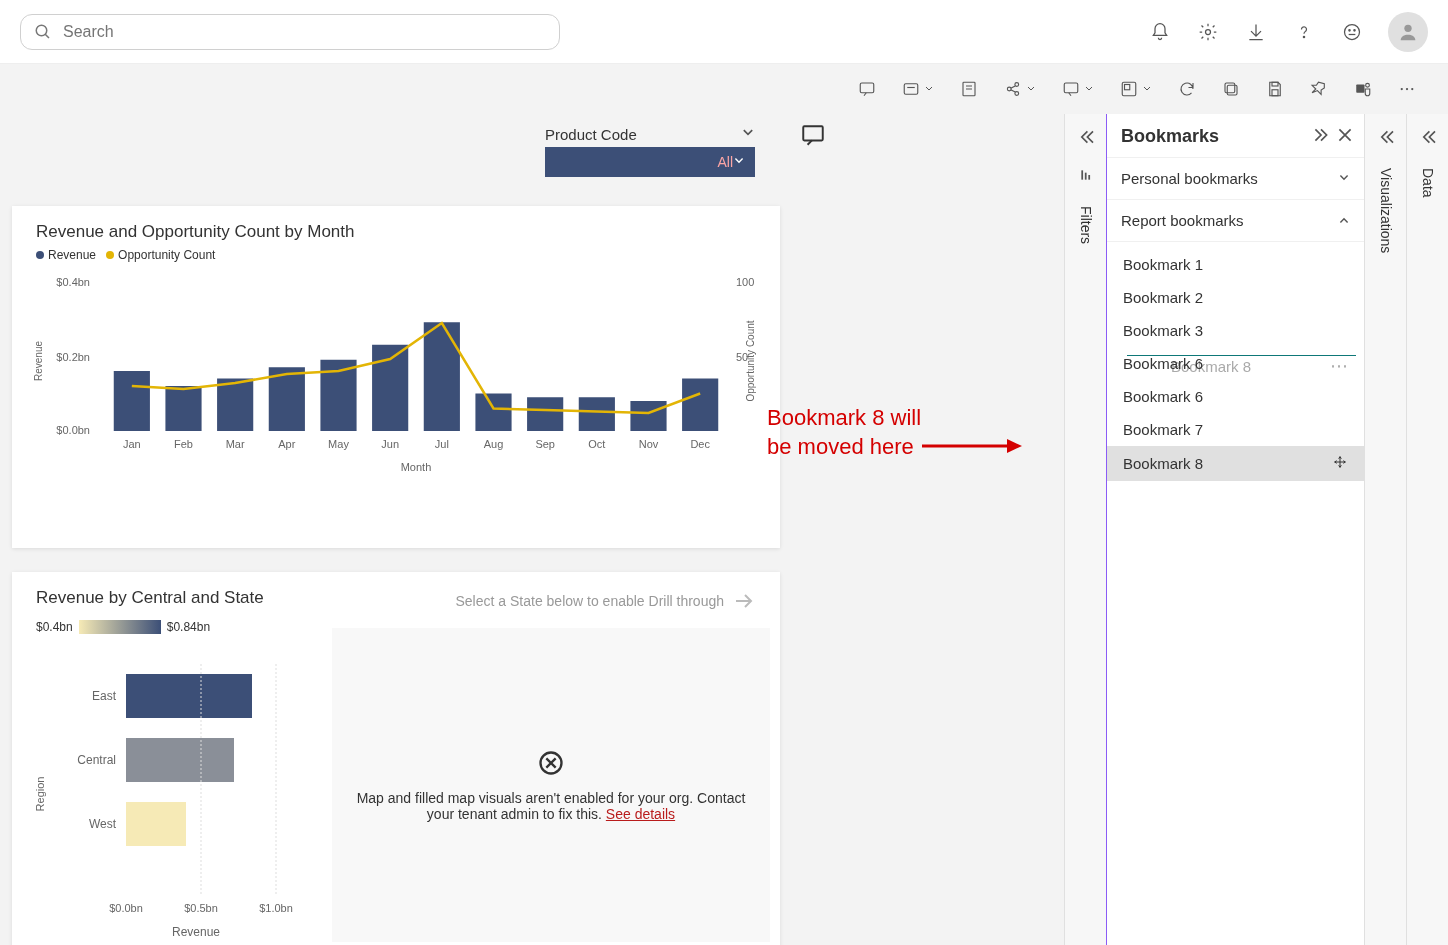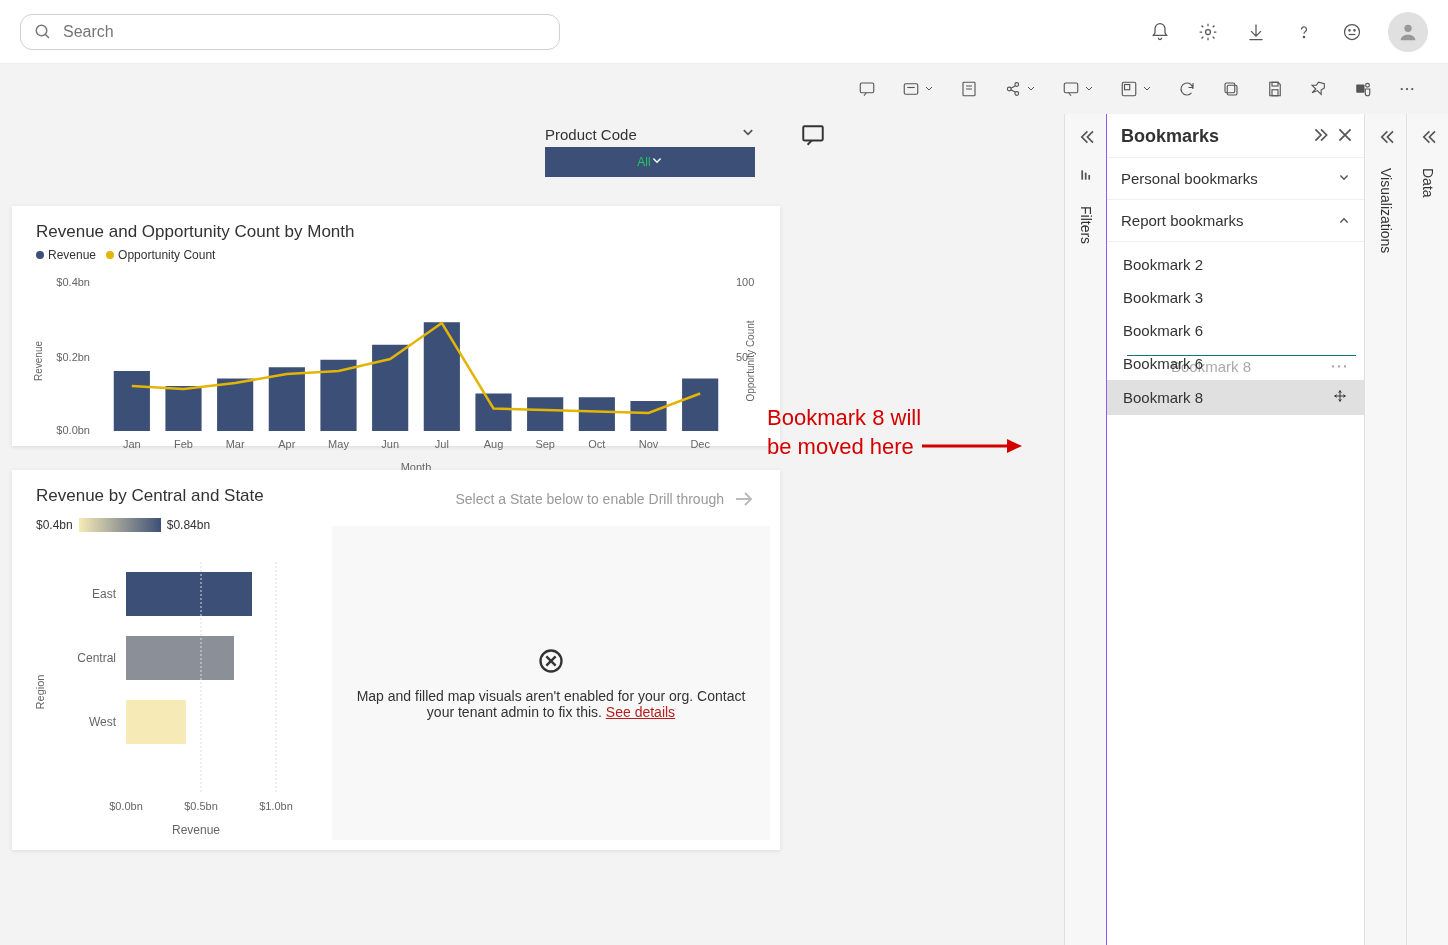--- a/index.html
+++ b/index.html
@@ -18,26 +18,26 @@
   .toolbar { height: 50px; background: #f3f3f3; display: flex; align-items: center; justify-content: flex-end; padding: 0 24px; gap: 10px; }
   .tool-item { display: flex; align-items: center; gap: 4px; padding: 4px 8px; cursor: pointer; color: #555; }
   
   
   .main-area { display: flex; height: calc(100% - 114px); }
   .canvas { flex: 1; padding: 8px 12px; position: relative; }
   
   
   .slicer-area { position: absolute; top: 8px; left: 545px; width: 210px; }
   .slicer-label { display: flex; justify-content: space-between; align-items: center; font-size: 15px; color: #333; padding: 4px 0; }
-  .slicer-select { background: #3c4f77; color: #22c55e; height: 30px; display: flex; align-items: center; justify-content: center; padding: 0 10px; font-size: 12px; }
+  .slicer-select { background: #3c4f77; color: #fca5a5; height: 30px; display: flex; align-items: center; justify-content: flex-end; padding: 0 10px; font-size: 14px; }
   .comment-bubble { position: absolute; top: 8px; left: 800px; }
   
   
   .card { background: #fff; box-shadow: 0 1px 4px rgba(0,0,0,0.1); margin-bottom: 24px; }
-  .chart1 { width: 768px; height: 240px; margin-top: 84px; padding: 16px 24px 8px; position: relative; }
+  .chart1 { width: 768px; height: 342px; margin-top: 84px; padding: 16px 24px 8px; position: relative; }
   .card-title { font-size: 17px; color: #333; margin-bottom: 6px; }
   .legend { font-size: 12px; display: flex; gap: 10px; margin-bottom: 4px; }
   .legend-item { display: flex; align-items: center; gap: 4px; }
   .swatch { width: 8px; height: 8px; border-radius: 50%; }
   
   .chart2 { width: 768px; height: 380px; padding: 16px 24px 8px; position: relative; }
   .chart2-header { display: flex; justify-content: space-between; align-items: center; margin-bottom: 6px; }
   .drill-hint { font-size: 14px; color: #999; display: flex; align-items: center; gap: 8px; }
   .gradient-legend { display: flex; align-items: center; gap: 6px; font-size: 12px; margin-bottom: 10px; }
   .gradient-bar { width: 82px; height: 14px; background: linear-gradient(to right, #f6eab6, #3c4f77); }
@@ -385,29 +385,31 @@
             <path d="M2 3l3 3 3-3" stroke="#555" fill="none" stroke-width="1.2"></path>
           </svg></span>
     </div>
     <div class="section-row">
       <span>Report bookmarks</span>
       <span><svg width="12" height="12" viewBox="0 0 10 10">
             <path d="M2 7l3-3 3 3" stroke="#555" fill="none" stroke-width="1.2"></path>
           </svg></span>
     </div>
     <div class="bookmark-list">
+      <div class="bookmark-item">Bookmark 1</div>
       <div class="bookmark-item">Bookmark 2</div>
       <div class="bookmark-item">Bookmark 3</div>
       <div class="drop-indicator">
         <div class="drop-line"></div>
         <span class="ghost">Bookmark 8</span>
         <span class="ghost-dots">⋯</span>
       </div>
       <div class="bookmark-item">Bookmark 6</div>
       <div class="bookmark-item">Bookmark 6</div>
+      <div class="bookmark-item">Bookmark 7</div>
       <div class="bookmark-item selected">
         <span>Bookmark 8</span>
         <span><svg width="16" height="16" viewBox="0 0 24 24" stroke="#333" stroke-width="1.5" fill="none">
               <path d="M12 4v16M4 12h16"></path>
               <path d="M12 4l-2 3M12 4l2 3M12 20l-2-3M12 20l2-3M4 12l3-2M4 12l3 2M20 12l-3-2M20 12l-3 2"></path>
             </svg></span>
       </div>
     </div>
   </div>
 

